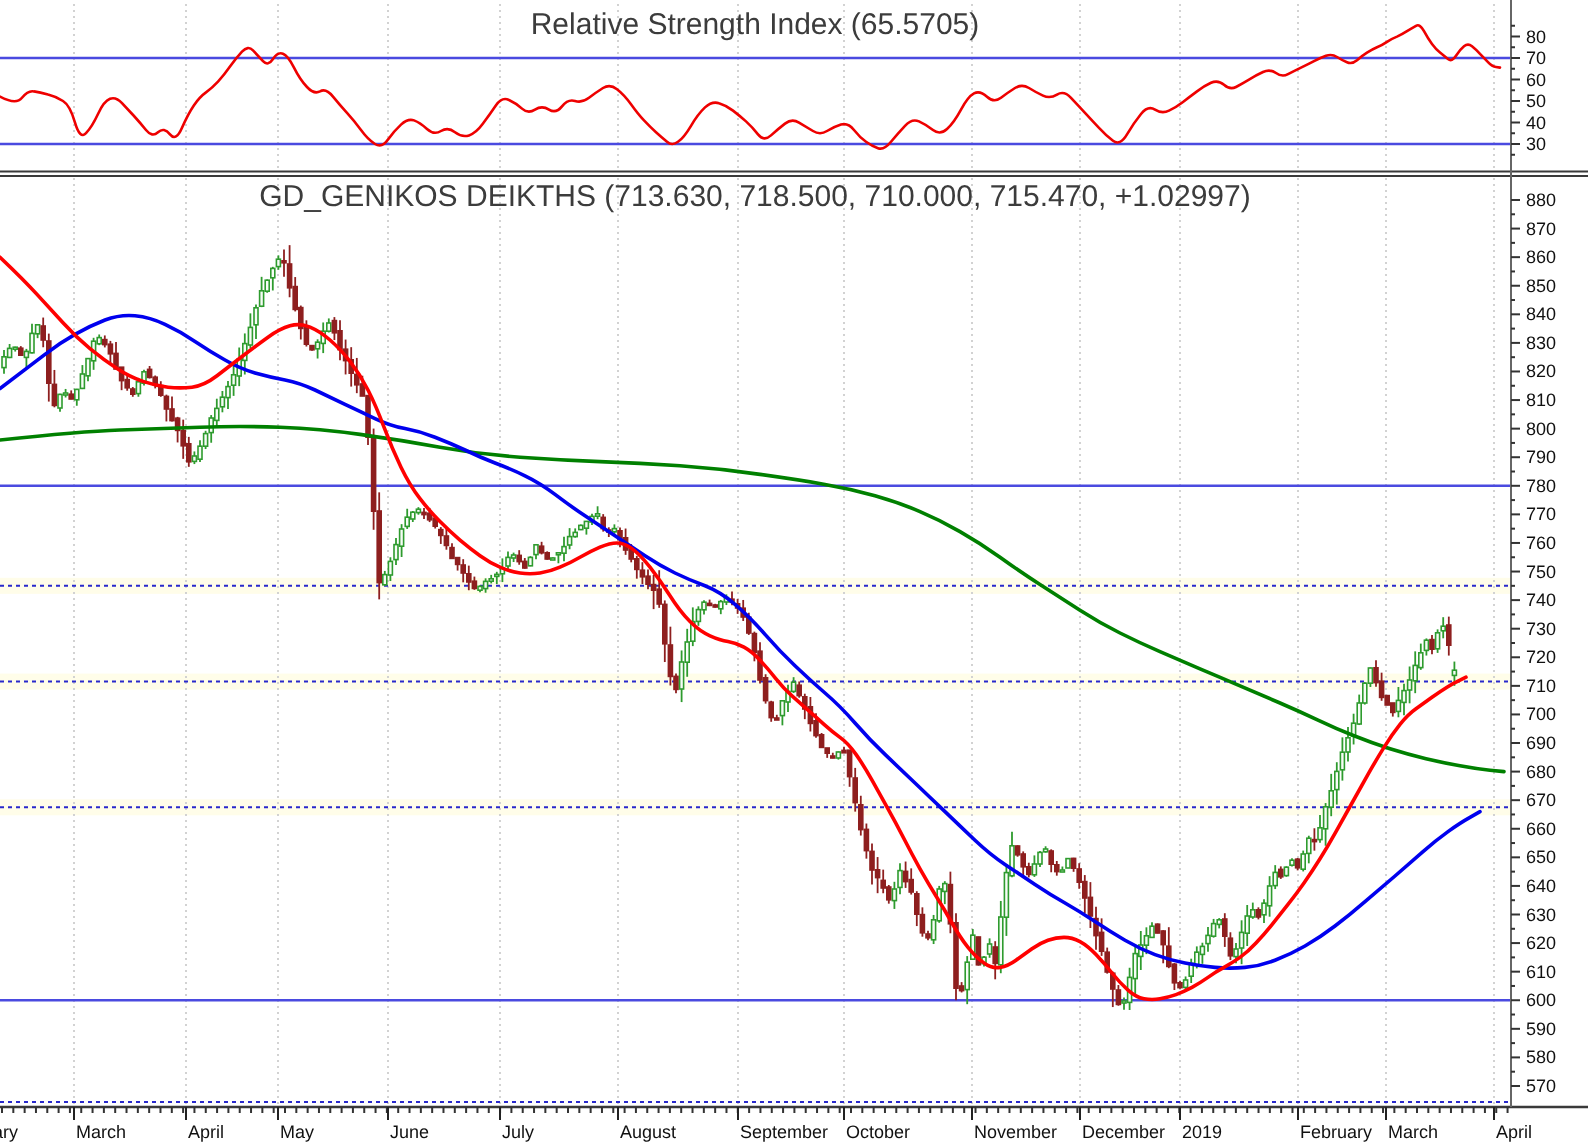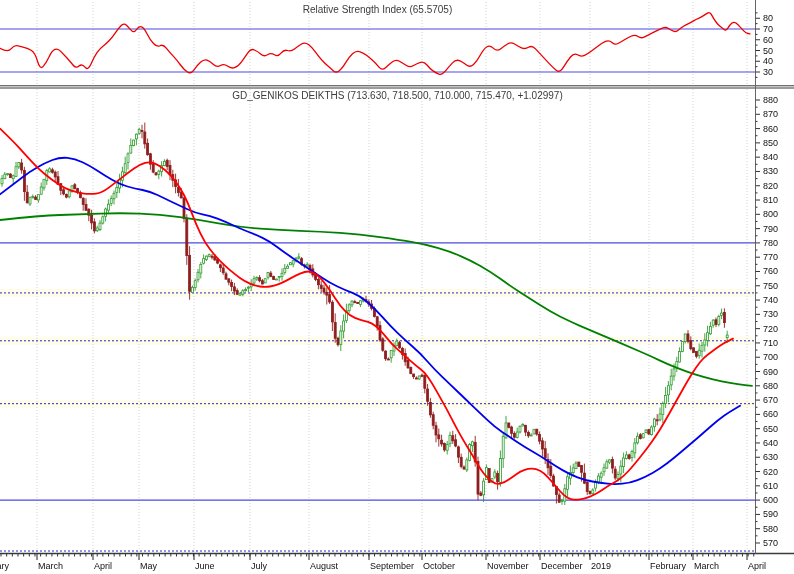--- a/index.html
+++ b/index.html
@@ -1,21 +1,21 @@
 <!DOCTYPE html>
 <html><head>
 <meta charset="utf-8">
 <style>
   html,body{margin:0;padding:0;background:#fff;width:794px;height:574px;overflow:hidden;
     font-family:"Liberation Sans",sans-serif;}
   .root{position:relative;width:794px;height:574px;background:#fff;}
-  .panel-title{position:absolute;left:0;width:755px;text-align:center;font-size:10px;
+  .panel-title{position:absolute;left:0;width:755px;text-align:center;font-size:15px;
     color:#3c3c3c;letter-spacing:0;pointer-events:none;white-space:nowrap;}
   #rsiTitle{top:4px;}
-  #mainTitle{top:90px;margin-left:20px;}
+  #mainTitle{top:90px;}
   svg{position:absolute;top:0;left:0;}
 </style>
 </head>
 <body>
 
 <div class="root">
   <svg id="chart" width="794" height="574">
       <g>
         <rect x="0" y="288.915" width="755" height="8" fill="#fffde9"></rect>
         <rect x="0" y="336.78650000000005" width="755" height="8" fill="#fffde9"></rect>

